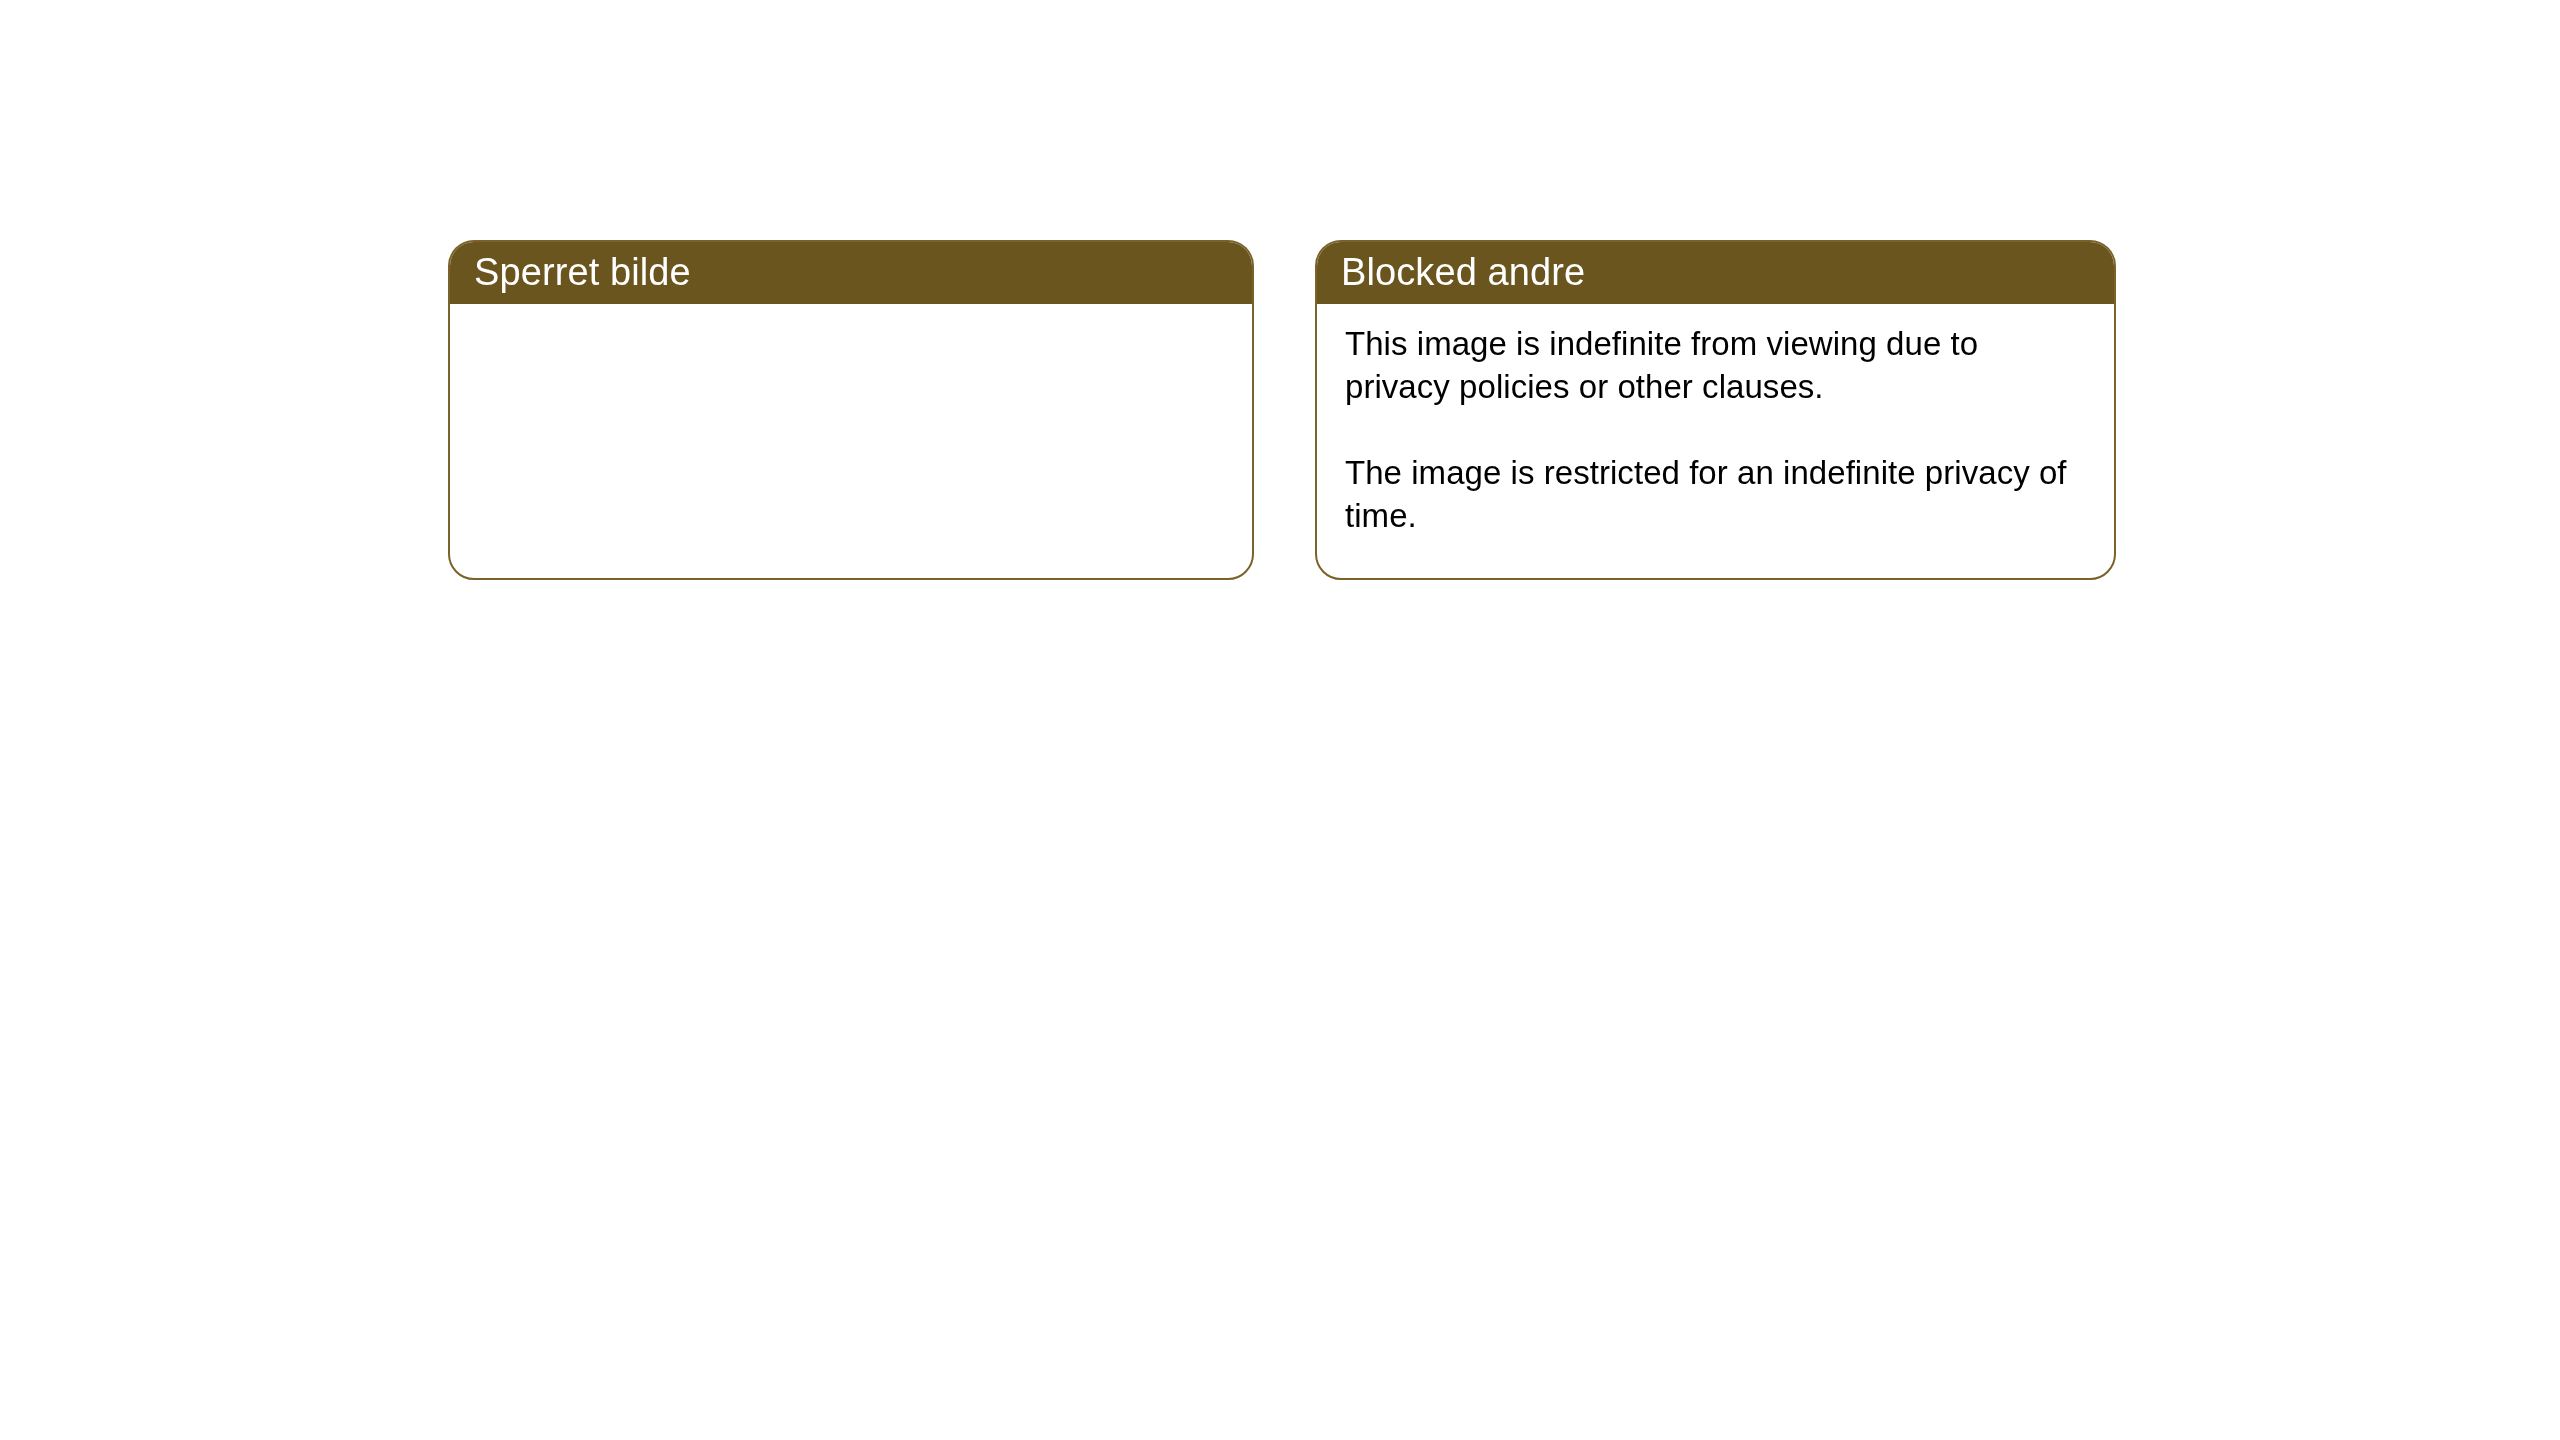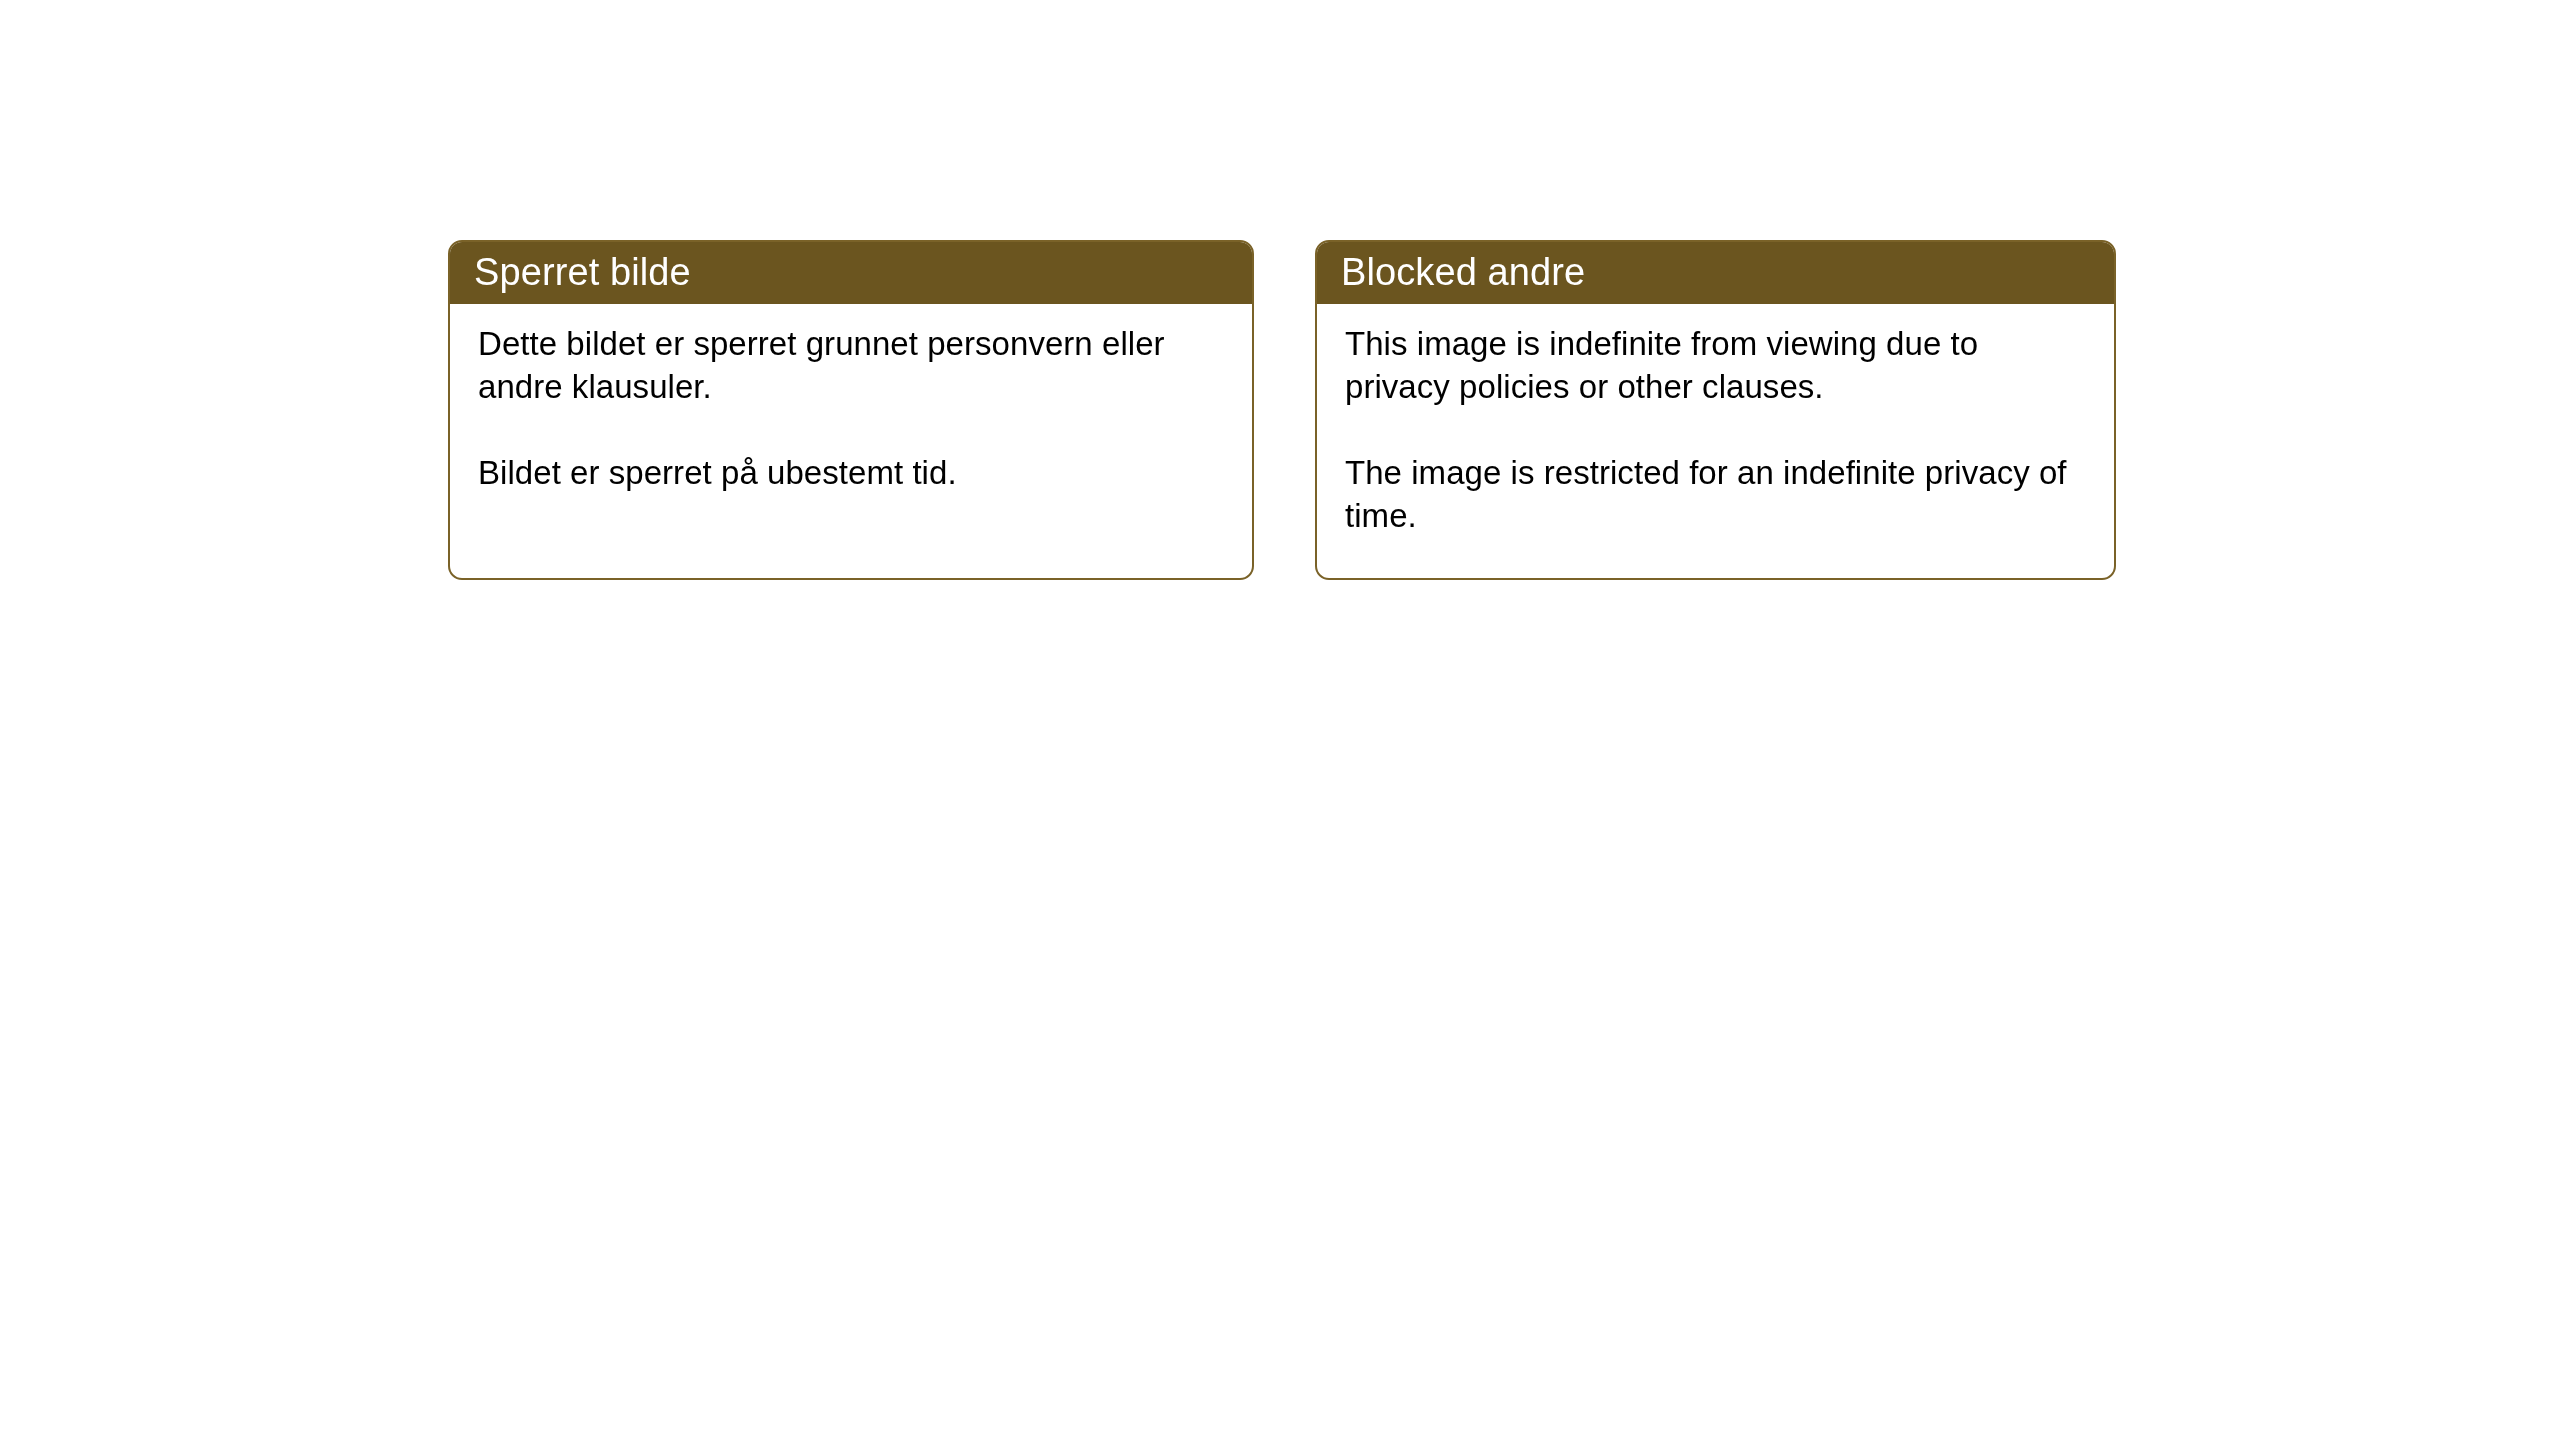--- a/index.html
+++ b/index.html
@@ -21,21 +21,21 @@
     width: 2560px;
     height: 1440px;
     background: #ffffff;
   }
 
   .notice-card {
     position: absolute;
     box-sizing: border-box;
     background: #ffffff;
     border: 2px solid #7a6228;
-    border-radius: 14px;
+    border-radius: 26px;
     overflow: hidden;
   }
 
   .notice-card.card-no {
     left: 448px;
     top: 240px;
     width: 806px;
     height: 340px;
   }
 
@@ -88,24 +88,20 @@
 </style>
 </head>
 <body>
 
 <div id="stage">
 
   <div class="notice-card card-no">
     <div class="card-header">
       <span class="card-title">Sperret bilde</span>
     </div>
-    <div class="card-body">
-      <p class="card-paragraph">Dette bildet er sperret grunnet personvern eller andre klausuler.</p>
-      <p class="card-paragraph">Bildet er sperret på ubestemt tid.</p>
-    </div>
   </div>
 
   <div class="notice-card card-en">
     <div class="card-header">
       <span class="card-title">Blocked andre</span>
     </div>
     <div class="card-body">
       <p class="card-paragraph">This image is indefinite from viewing due to privacy policies or other clauses.</p>
       <p class="card-paragraph">The image is restricted for an indefinite privacy of time.</p>
     </div>

